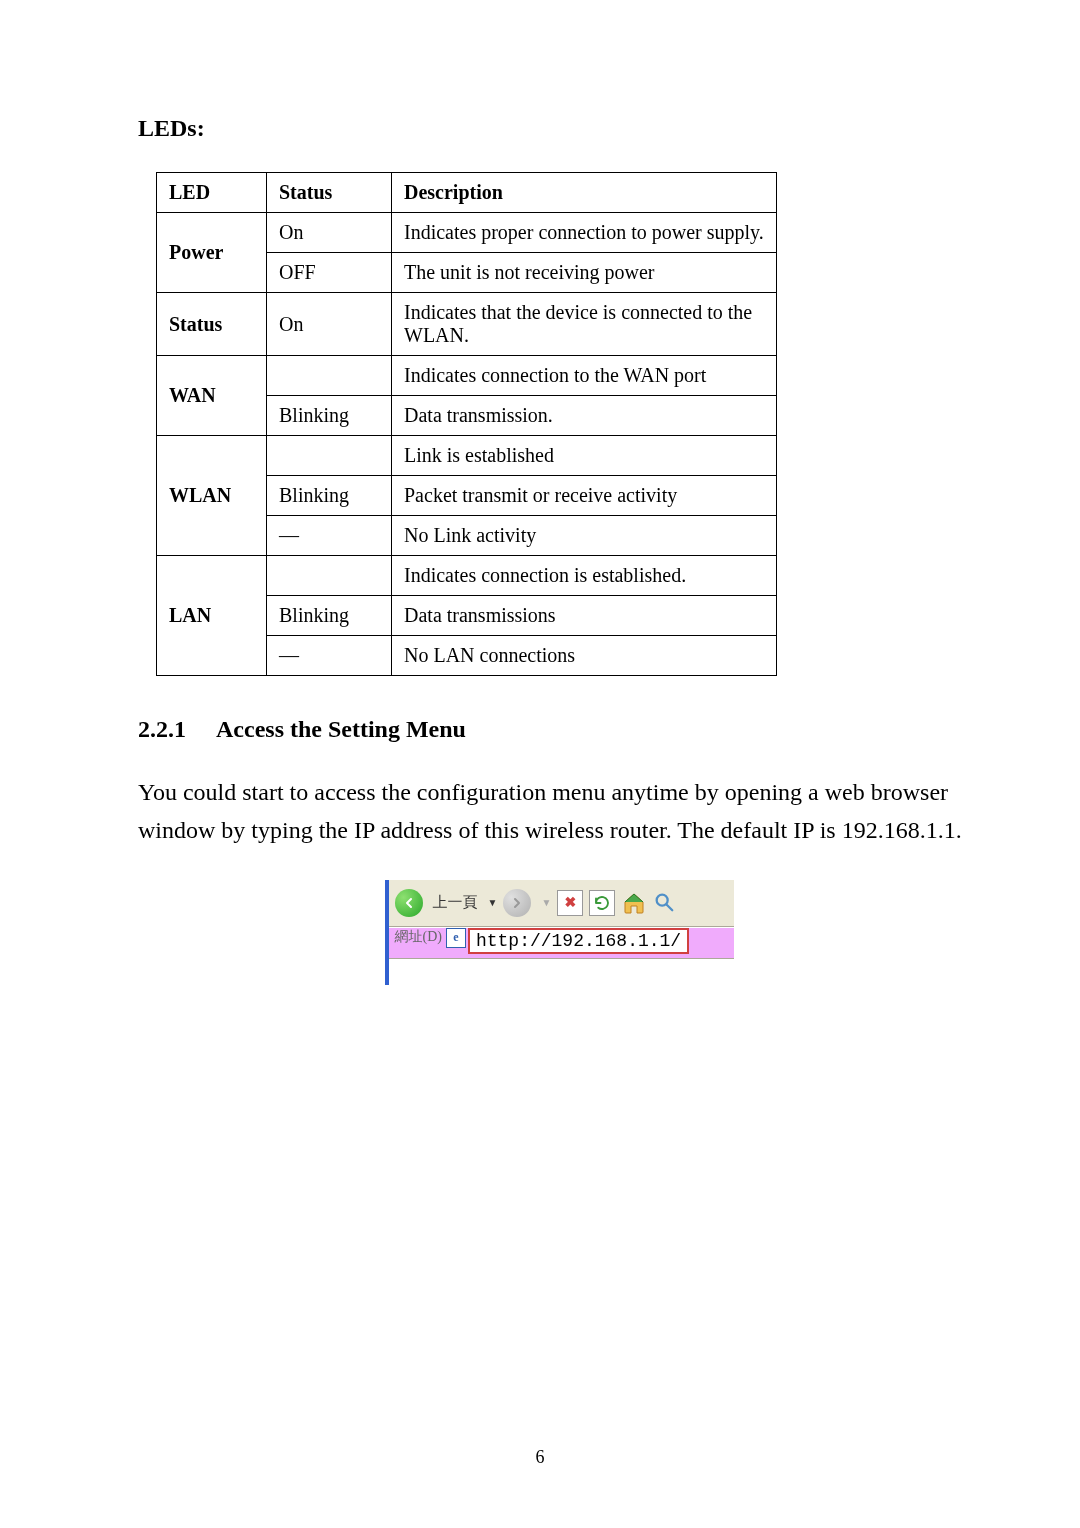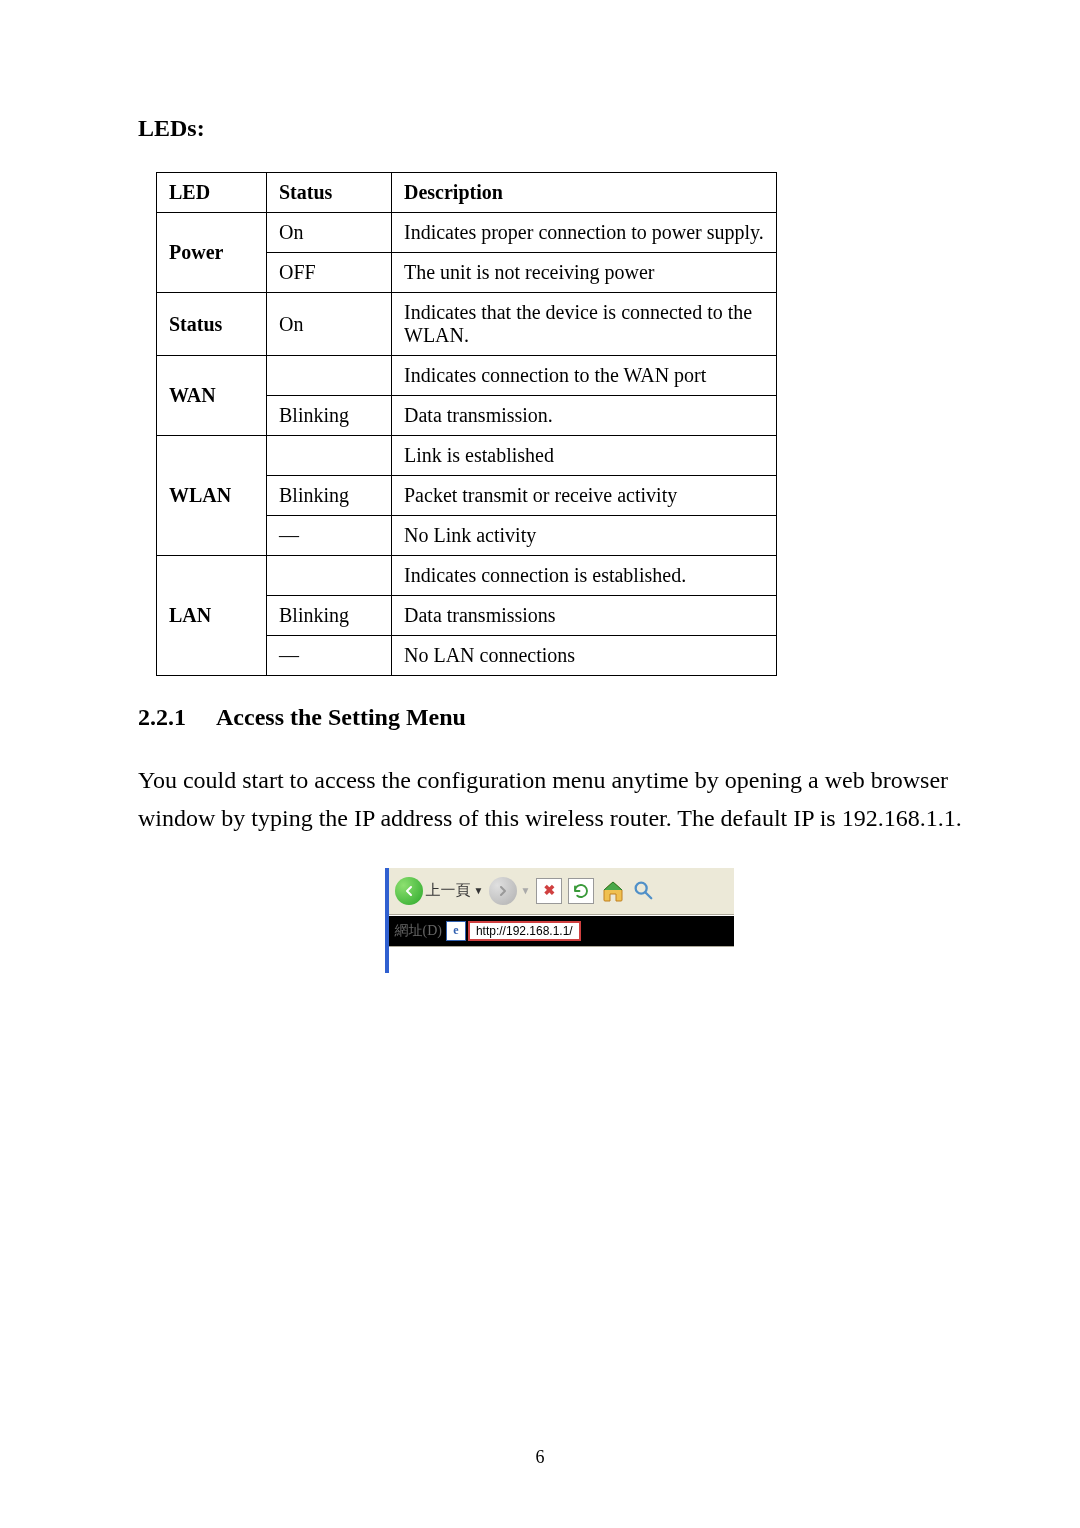--- a/index.html
+++ b/index.html
@@ -15,21 +15,21 @@
       padding: 115px 100px 60px 138px;
     }
     .section-heading {
       font-size: 24px;
       font-weight: bold;
       margin: 0 0 30px 0;
     }
     .leds-table {
       border-collapse: collapse;
       margin-left: 18px;
-      margin-bottom: 28px;
+      margin-bottom: 40px;
     }
     .leds-table td, .leds-table th {
       border: 1px solid #000;
       padding: 8px 12px;
       font-size: 20px;
       vertical-align: middle;
       text-align: left;
     }
     .leds-table th {
       font-weight: bold;
@@ -68,21 +68,21 @@
       background: linear-gradient(#ece9d8, #ece9d8);
       border-bottom: 1px solid #aca899;
       display: flex;
       align-items: center;
       padding: 0 6px;
       gap: 6px;
     }
     .ie-btn {
       display: flex;
       align-items: center;
-      gap: 3px;
+      gap: 10px;
       font-size: 15px;
       color: #333;
     }
     .ie-circle {
       width: 28px;
       height: 28px;
       border-radius: 50%;
       display: flex;
       align-items: center;
       justify-content: center;
@@ -108,23 +108,23 @@
       position: relative;
     }
     .ie-home svg { width: 100%; height: 100%; }
     .ie-search {
       width: 24px;
       height: 24px;
       position: relative;
     }
     .ie-address-bar {
       height: 30px;
-      background: #000000;
-      display: flex;
-      align-items: center;
+      background: #f0abfc;
+      display: flex;
+      align-items: flex-start;
       padding: 0 6px;
       border-bottom: 1px solid #aca899;
       border-top: 1px solid #fff;
       font-size: 14px;
     }
     .ie-address-label {
       color: #666;
       margin-right: 4px;
     }
     .ie-e-icon {
@@ -137,22 +137,22 @@
       display: flex;
       align-items: center;
       justify-content: center;
       font-weight: bold;
       margin-right: 2px;
     }
     .ie-url-box {
       border: 2px solid #d04040;
       background: #fff;
       padding: 1px 6px;
-      font-family: Liberation Sans, sans-serif;
-      font-size: 12px;
+      font-family: Liberation Mono, monospace;
+      font-size: 18px;
       color: #000;
       flex: 0 0 auto;
     }
     .ie-whitearea {
       height: 20px;
       background: #fff;
     }
     .dropdown-arrow {
       font-size: 10px;
       color: #333;

